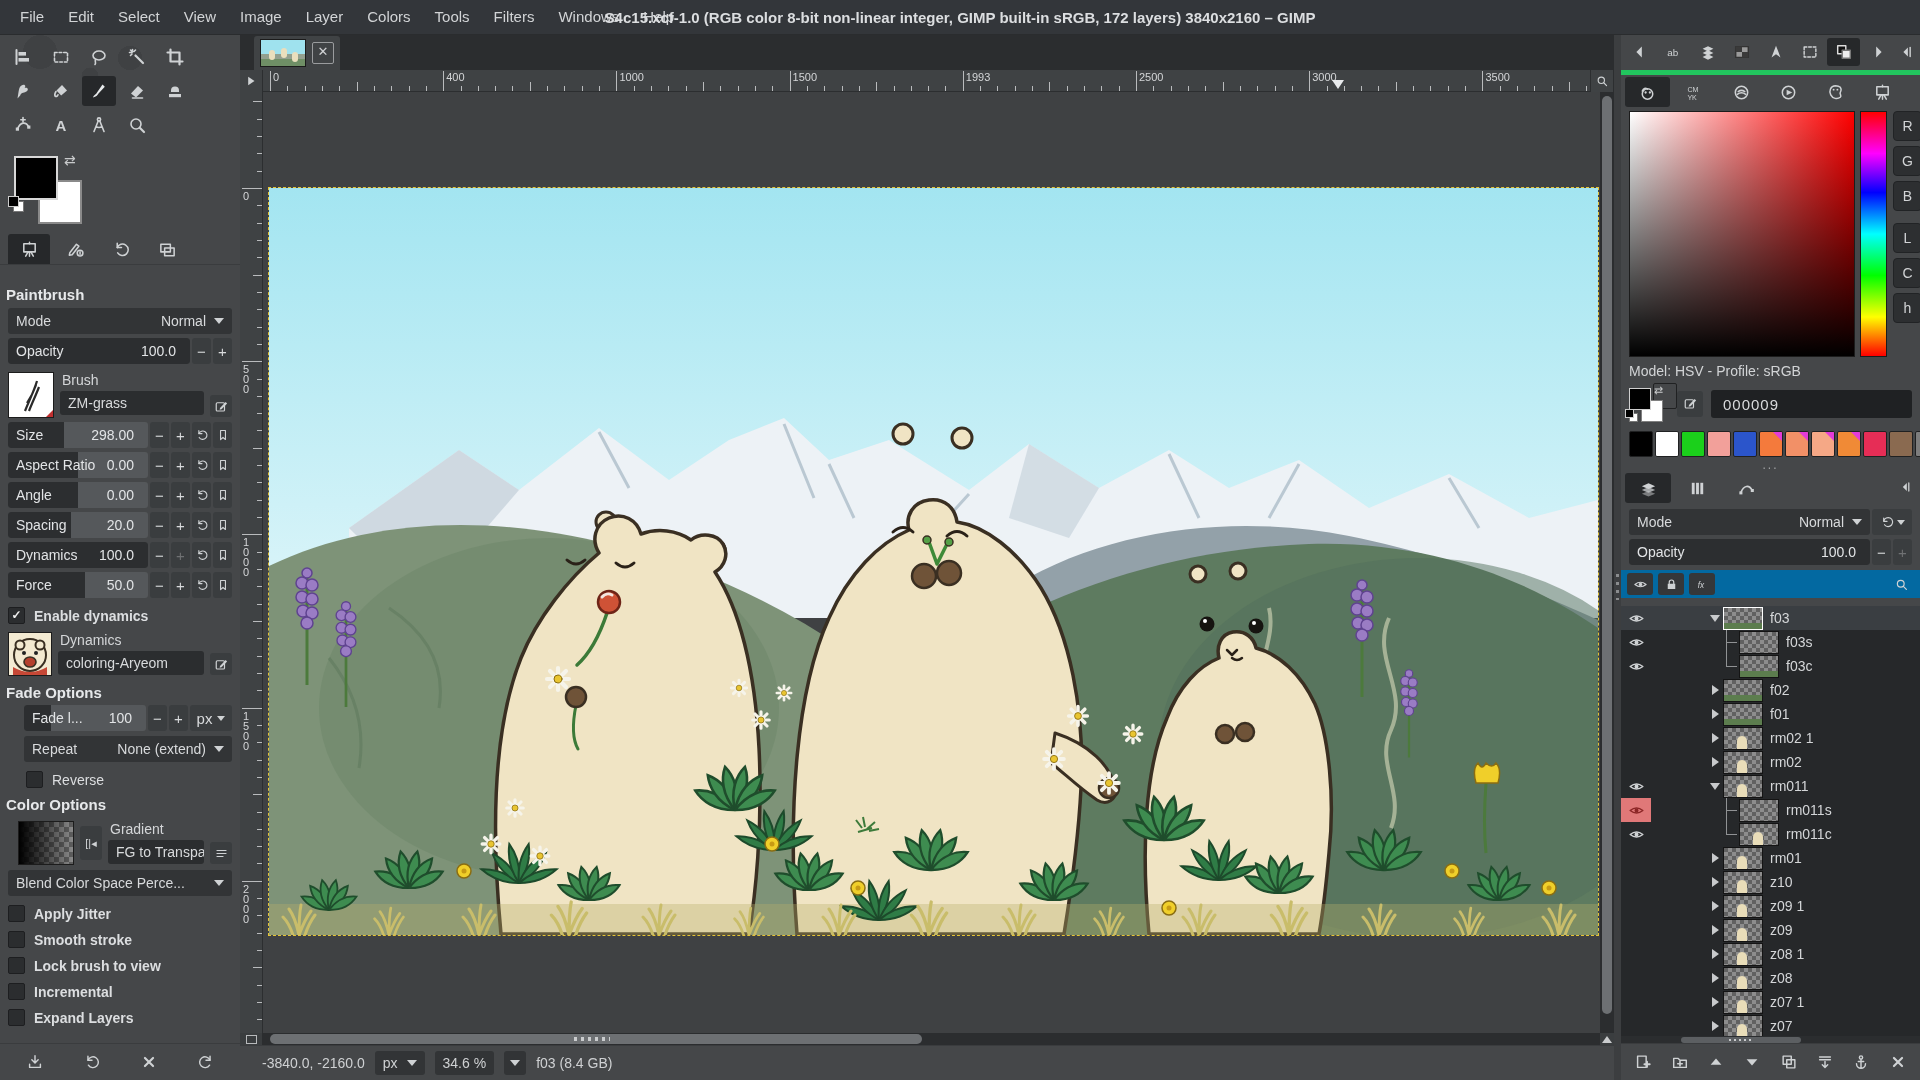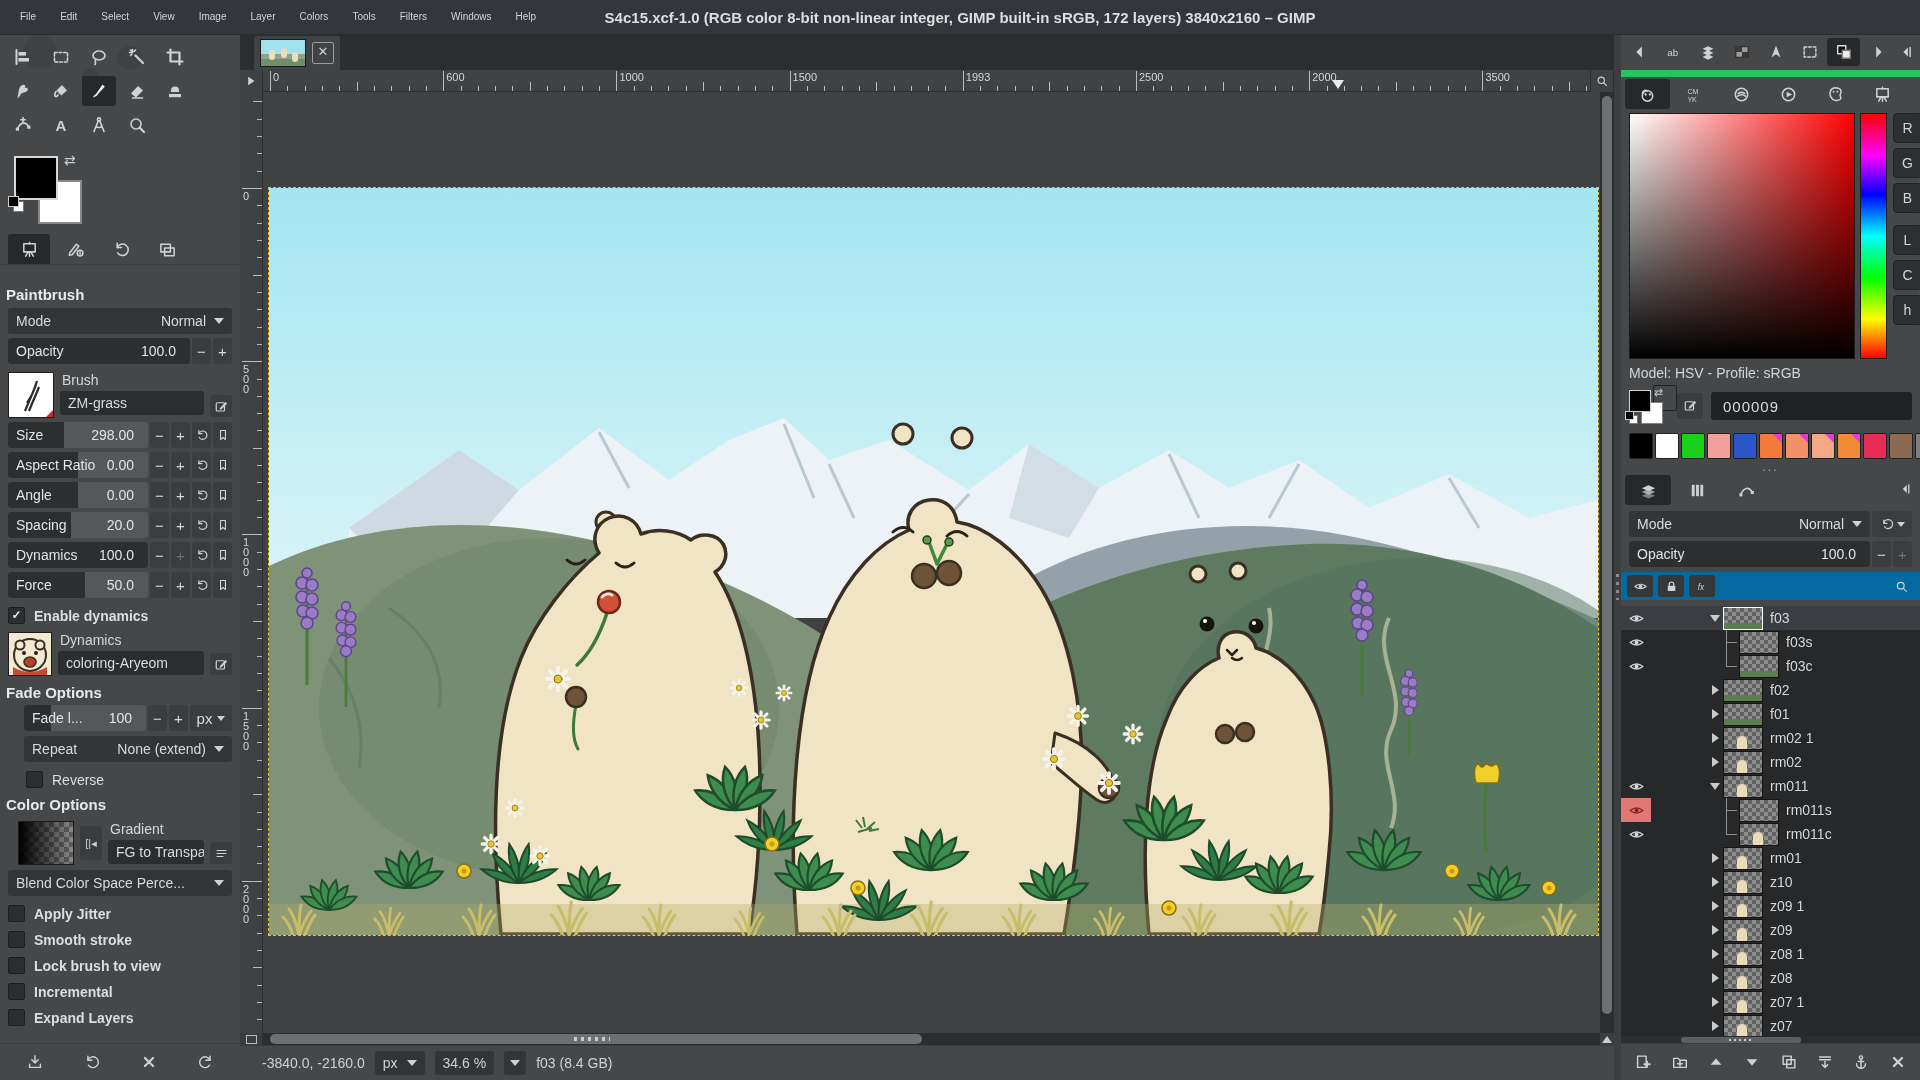--- a/index.html
+++ b/index.html
@@ -2,21 +2,21 @@
 <html><head>
 <meta charset="utf-8">
 <style>
   html,body{margin:0;padding:0;background:#222;}
   .app{position:relative;width:1920px;height:1080px;background:#454749;overflow:hidden;
        font-family:"Liberation Sans",sans-serif;color:#d8dadc;font-size:14px;
        -webkit-font-smoothing:antialiased;}
   
   .menubar{position:absolute;top:0;left:0;right:0;height:34px;background:#33363a;
            display:flex;align-items:center;padding-left:8px;z-index:30;border-bottom:1px solid #2a2c2e;}
-  .menu-item{padding:0 12px;font-size:10px;color:#d2d4d6;line-height:34px;cursor:default;}
+  .menu-item{padding:0 12px;font-size:15px;color:#d2d4d6;line-height:34px;cursor:default;}
   .window-title{position:absolute;left:50%;transform:translateX(-50%);font-size:15px;
                 font-weight:bold;color:#dcdee0;white-space:nowrap;}
   
   .left-panel{position:absolute;top:34px;left:0;width:240px;bottom:0;background:#454749;}
   .canvas-col{position:absolute;top:34px;left:240px;width:1374px;bottom:0;display:flex;flex-direction:column;}
   .sep{position:absolute;top:34px;left:1614px;width:7px;bottom:0;background:#3c3e40;}
   .sep .grip{position:absolute;top:540px;left:2px;width:3px;height:26px;
              background:repeating-linear-gradient(#8a8c8e 0 3px,transparent 3px 8px);}
   .right-panel{position:absolute;top:34px;left:1621px;width:299px;bottom:0;background:#454749;}
   
@@ -118,21 +118,21 @@
   .hthumb .dots{position:absolute;left:304px;top:3px;width:36px;height:4px;
      background:repeating-linear-gradient(90deg,#caccce 0 3px,transparent 3px 7px);}
   .navbtn{width:14px;height:12px;flex:none;display:flex;align-items:center;justify-content:center;background:#3a3d3f;}
   .navbtn i{width:0;height:0;border-left:5px solid transparent;border-right:5px solid transparent;border-bottom:7px solid #caccce;}
   .statusbar{height:34px;border-top:1px solid #3a3c3e;display:flex;align-items:center;gap:10px;
              padding-left:22px;font-size:14px;color:#cfd1d3;flex:none;}
   .combo{height:24px;background:#323436;border-radius:3px;display:flex;align-items:center;gap:7px;padding:0 8px;}
   .combo .caret{margin-left:2px;}
   .zcaretbtn{height:24px;width:22px;background:#323436;border-radius:3px;display:flex;align-items:center;justify-content:center;}
   
-  .rtabs1{display:flex;align-items:center;height:36px;padding:0 2px;gap:1px;border-bottom:7px solid #22c55e;}
+  .rtabs1{display:flex;align-items:center;height:36px;padding:0 2px;gap:1px;border-bottom:5px solid #22c55e;}
   .rtabs1 .ibtn{width:33px;}
   .rtabs2{display:flex;align-items:center;height:34px;gap:2px;padding:0 4px;}
   .rtabs2 .dtab{width:45px;height:30px;border-radius:3px;}
   .colorarea{position:relative;height:244px;margin:2px 0 0 8px;}
   .svsq{position:absolute;left:0;top:0;width:224px;height:244px;border:1px solid #1c1c1c;
      background:linear-gradient(to top,#000,rgba(0,0,0,0)),linear-gradient(to right,#fff,#f00);}
   .huestrip{position:absolute;left:231px;top:0;width:25px;height:244px;border:1px solid #1c1c1c;
      background:linear-gradient(to bottom,#f00 0%,#f0f 17%,#00f 33%,#0ff 50%,#0f0 67%,#ff0 84%,#f00 100%);}
   .chancol{position:absolute;left:264px;top:0;width:28px;}
   .chanbtn{width:27px;height:28px;background:#2d2f31;border:1px solid #212325;border-radius:4px;
@@ -652,21 +652,21 @@
           <div class="tick" style="left: 24.32px; height: 5px;"></div>
           <div class="tick" style="left: 41.64px; height: 5px;"></div>
           <div class="tick" style="left: 58.96px; height: 5px;"></div>
           <div class="tick" style="left: 76.28px; height: 5px;"></div>
           <div class="tick" style="left: 93.6px; height: 9px;"></div>
           <div class="tick" style="left: 110.92px; height: 5px;"></div>
           <div class="tick" style="left: 128.24px; height: 5px;"></div>
           <div class="tick" style="left: 145.56px; height: 5px;"></div>
           <div class="tick" style="left: 162.88px; height: 5px;"></div>
           <div class="tick" style="left: 180.2px; height: 20px;"></div>
-          <div class="rlab" style="left: 183.2px;">600</div>
+          <div class="rlab" style="left: 183.2px;">400</div>
           <div class="tick" style="left: 197.52px; height: 5px;"></div>
           <div class="tick" style="left: 214.84px; height: 5px;"></div>
           <div class="tick" style="left: 232.16px; height: 5px;"></div>
           <div class="tick" style="left: 249.48px; height: 5px;"></div>
           <div class="tick" style="left: 266.8px; height: 9px;"></div>
           <div class="tick" style="left: 284.12px; height: 5px;"></div>
           <div class="tick" style="left: 301.44px; height: 5px;"></div>
           <div class="tick" style="left: 318.76px; height: 5px;"></div>
           <div class="tick" style="left: 336.08px; height: 5px;"></div>
           <div class="tick" style="left: 353.4px; height: 20px;"></div>
@@ -707,21 +707,21 @@
           <div class="tick" style="left: 890.32px; height: 5px;"></div>
           <div class="tick" style="left: 907.64px; height: 5px;"></div>
           <div class="tick" style="left: 924.96px; height: 5px;"></div>
           <div class="tick" style="left: 942.28px; height: 5px;"></div>
           <div class="tick" style="left: 959.6px; height: 9px;"></div>
           <div class="tick" style="left: 976.92px; height: 5px;"></div>
           <div class="tick" style="left: 994.24px; height: 5px;"></div>
           <div class="tick" style="left: 1011.56px; height: 5px;"></div>
           <div class="tick" style="left: 1028.88px; height: 5px;"></div>
           <div class="tick" style="left: 1046.2px; height: 20px;"></div>
-          <div class="rlab" style="left: 1049.2px;">2000</div>
+          <div class="rlab" style="left: 1049.2px;">3000</div>
           <div class="tick" style="left: 1063.52px; height: 5px;"></div>
           <div class="tick" style="left: 1080.84px; height: 5px;"></div>
           <div class="tick" style="left: 1098.16px; height: 5px;"></div>
           <div class="tick" style="left: 1115.48px; height: 5px;"></div>
           <div class="tick" style="left: 1132.8px; height: 9px;"></div>
           <div class="tick" style="left: 1150.12px; height: 5px;"></div>
           <div class="tick" style="left: 1167.44px; height: 5px;"></div>
           <div class="tick" style="left: 1184.76px; height: 5px;"></div>
           <div class="tick" style="left: 1202.08px; height: 5px;"></div>
           <div class="tick" style="left: 1219.4px; height: 20px;"></div>

